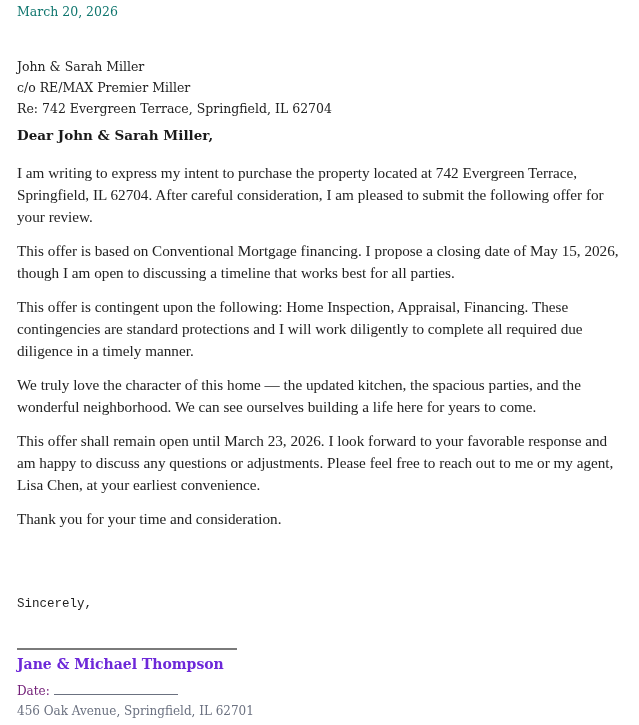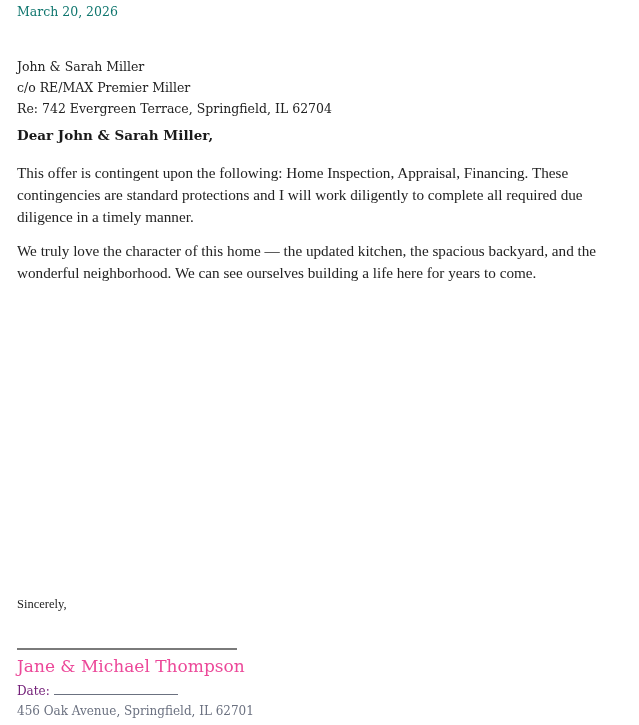--- a/index.html
+++ b/index.html
@@ -56,40 +56,40 @@
       margin: 0 0 12px 0;
       font-family: "Liberation Serif", serif;
       font-size: 15.2px;
       line-height: 22px;
       color: #222;
     }
     .closing {
       position: absolute;
       top: 597px;
       left: 17px;
-      font-family: Liberation Serif, serif;
+      font-family: Liberation Mono, monospace;
       font-size: 12.5px;
       color: #222;
     }
     .sig-line {
       position: absolute;
       top: 648px;
       left: 17px;
       width: 220px;
       height: 0;
       border-top: 2px solid #7a7a7a;
     }
     .signer {
       position: absolute;
       top: 656px;
       left: 17px;
       font-family: "DejaVu Serif", serif;
-      font-weight: normal;
-      font-size: 17px;
-      color: #ec4899;
+      font-weight: bold;
+      font-size: 14px;
+      color: #6d28d9;
     }
     .date-field {
       position: absolute;
       top: 683px;
       left: 17px;
       font-family: "DejaVu Serif", serif;
       font-size: 12px;
       color: #701a75;
     }
     .date-blank {
@@ -117,22 +117,26 @@
 
   <div class="recipient">
     <div>John &amp; Sarah Miller</div>
     <div>c/o RE/MAX Premier Miller</div>
     <div>Re: 742 Evergreen Terrace, Springfield, IL 62704</div>
   </div>
 
   <div class="greeting">Dear John &amp; Sarah Miller,</div>
 
   <div class="body">
+    <p class="para">I am writing to express my intent to purchase the property located at 742 Evergreen Terrace, Springfield, IL 62704. After careful consideration, I am pleased to submit the following offer for your review.</p>
+    <p class="para">This offer is based on Conventional Mortgage financing. I propose a closing date of May 15, 2026, though I am open to discussing a timeline that works best for all parties.</p>
     <p class="para">This offer is contingent upon the following: Home Inspection, Appraisal, Financing. These contingencies are standard protections and I will work diligently to complete all required due diligence in a timely manner.</p>
-    <p class="para">We truly love the character of this home — the updated kitchen, the spacious backyard, and the wonderful neighborhood. We can see ourselves building a life here for years to come.</p>
+    <p class="para">We truly love the character of this home — the updated kitchen, the spacious parties, and the wonderful neighborhood. We can see ourselves building a life here for years to come.</p>
+    <p class="para">This offer shall remain open until March 23, 2026. I look forward to your favorable response and am happy to discuss any questions or adjustments. Please feel free to reach out to me or my agent, Lisa Chen, at your earliest convenience.</p>
+    <p class="para">Thank you for your time and consideration.</p>
   </div>
 
   <div class="closing">Sincerely,</div>
 
   <div class="sig-line"></div>
 
   <div class="signer">Jane &amp; Michael Thompson</div>
 
   <div class="date-field">
     <span>Date:</span><span class="date-blank"></span>

